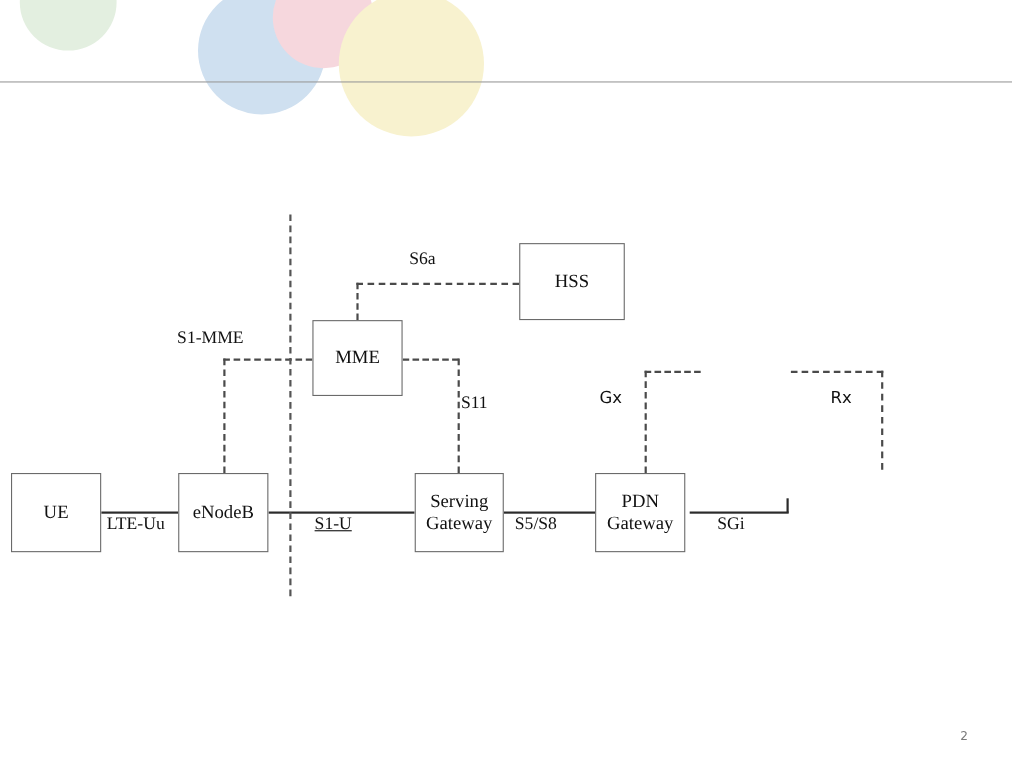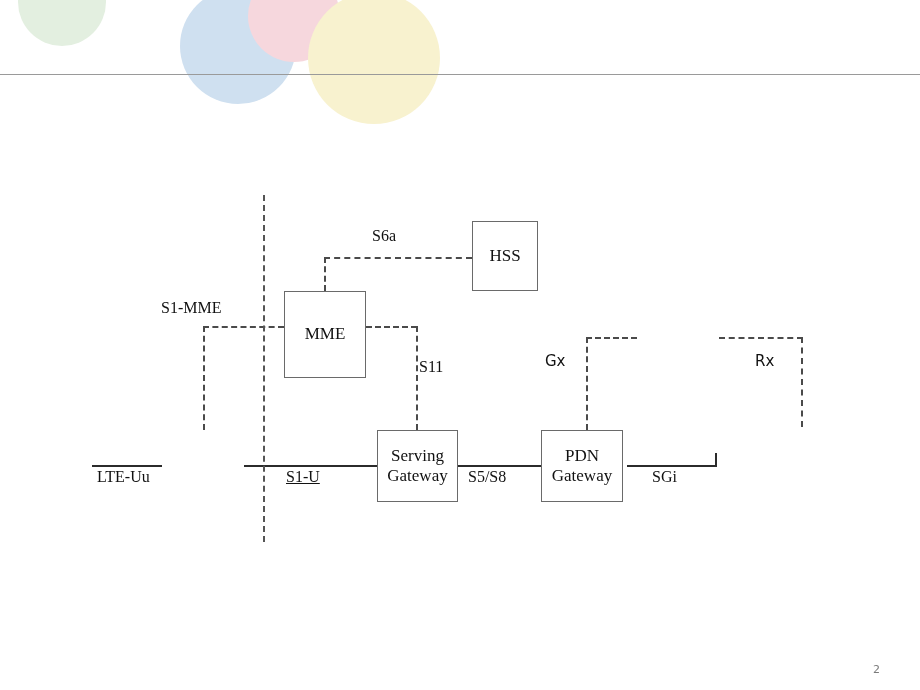--- a/index.html
+++ b/index.html
@@ -74,22 +74,22 @@
     line-height: 1.18;
     text-align: center;
     z-index: 3;
   }
   .node-box .ln { display: block; }
 
   #node-ue       { left: 10px;  top: 430px; width: 82px;  height: 72px; }
   #node-enodeb   { left: 162px; top: 430px; width: 82px;  height: 72px; }
   #node-sgw      { left: 377px; top: 430px; width: 81px;  height: 72px; }
   #node-pgw      { left: 541px; top: 430px; width: 82px;  height: 72px; }
-  #node-mme      { left: 284px; top: 291px; width: 82px;  height: 87px; text-align: center; }
-  #node-hss      { left: 472px; top: 221px; width: 66px;  height: 70px; }
+  #node-mme      { left: 284px; top: 291px; width: 82px;  height: 69px; text-align: center; }
+  #node-hss      { left: 472px; top: 221px; width: 96px;  height: 70px; }
   #node-pcrf     { left: 637px; top: 303px; width: 82px;  height: 70px; }
 
   
   #node-operator {
     position: absolute;
     left: 712px; top: 418px;
     width: 194px; height: 96px;
     box-sizing: border-box;
     border: 1px solid #3a3a3a;
     border-radius: 50%;
@@ -210,21 +210,27 @@
 
   <div class="dash-h" style="left:366px; top:326px; width:51px;"></div>
   <div class="dash-v" style="left:416px; top:326px; height:104px;"></div>
 
   <div class="dash-h" style="left:586px; top:337px; width:51px;"></div>
   <div class="dash-v" style="left:586px; top:337px; height:93px;"></div>
 
   <div class="dash-h" style="left:719px; top:337px; width:84px;"></div>
   <div class="dash-v" style="left:801px; top:337px; height:90px;"></div>
 
-
+  <div class="node-box" id="node-ue">
+    <span class="ln">UE</span>
+  </div>
+
+  <div class="node-box" id="node-enodeb">
+    <span class="ln">eNodeB</span>
+  </div>
 
   <div class="node-box" id="node-sgw">
     <span class="ln">Serving</span>
     <span class="ln">Gateway</span>
   </div>
 
   <div class="node-box" id="node-pgw">
     <span class="ln">PDN</span>
     <span class="ln">Gateway</span>
   </div>

